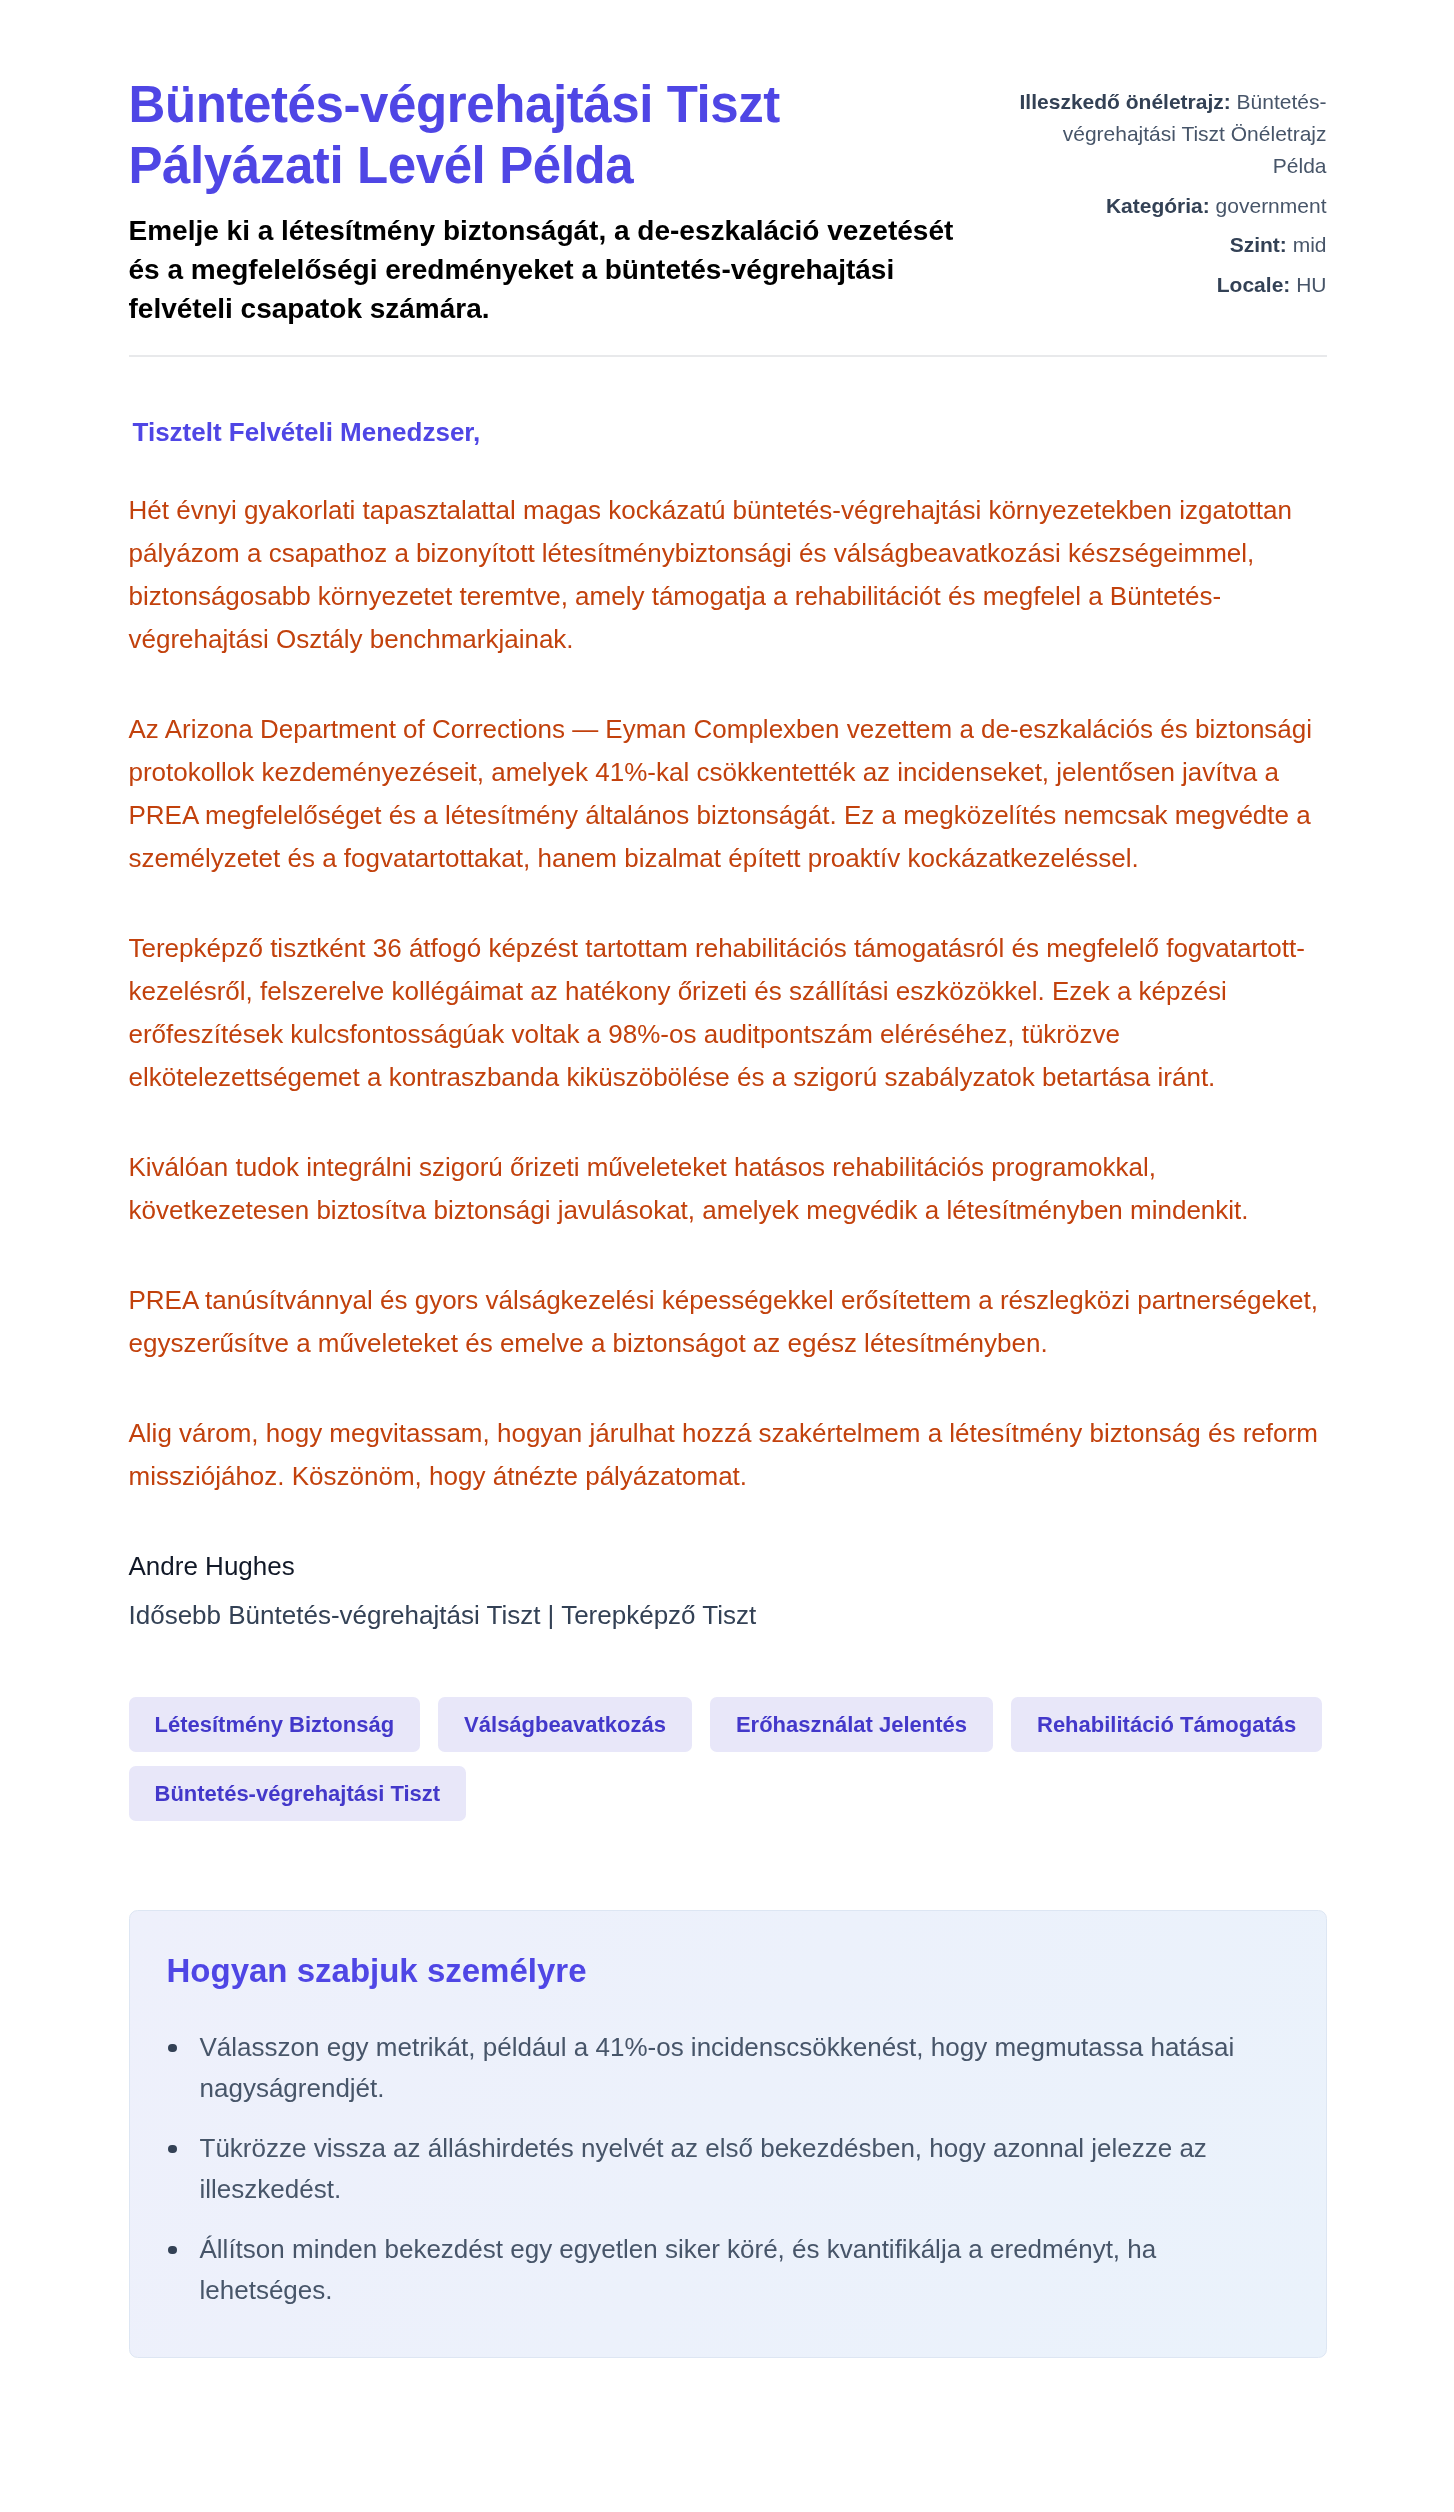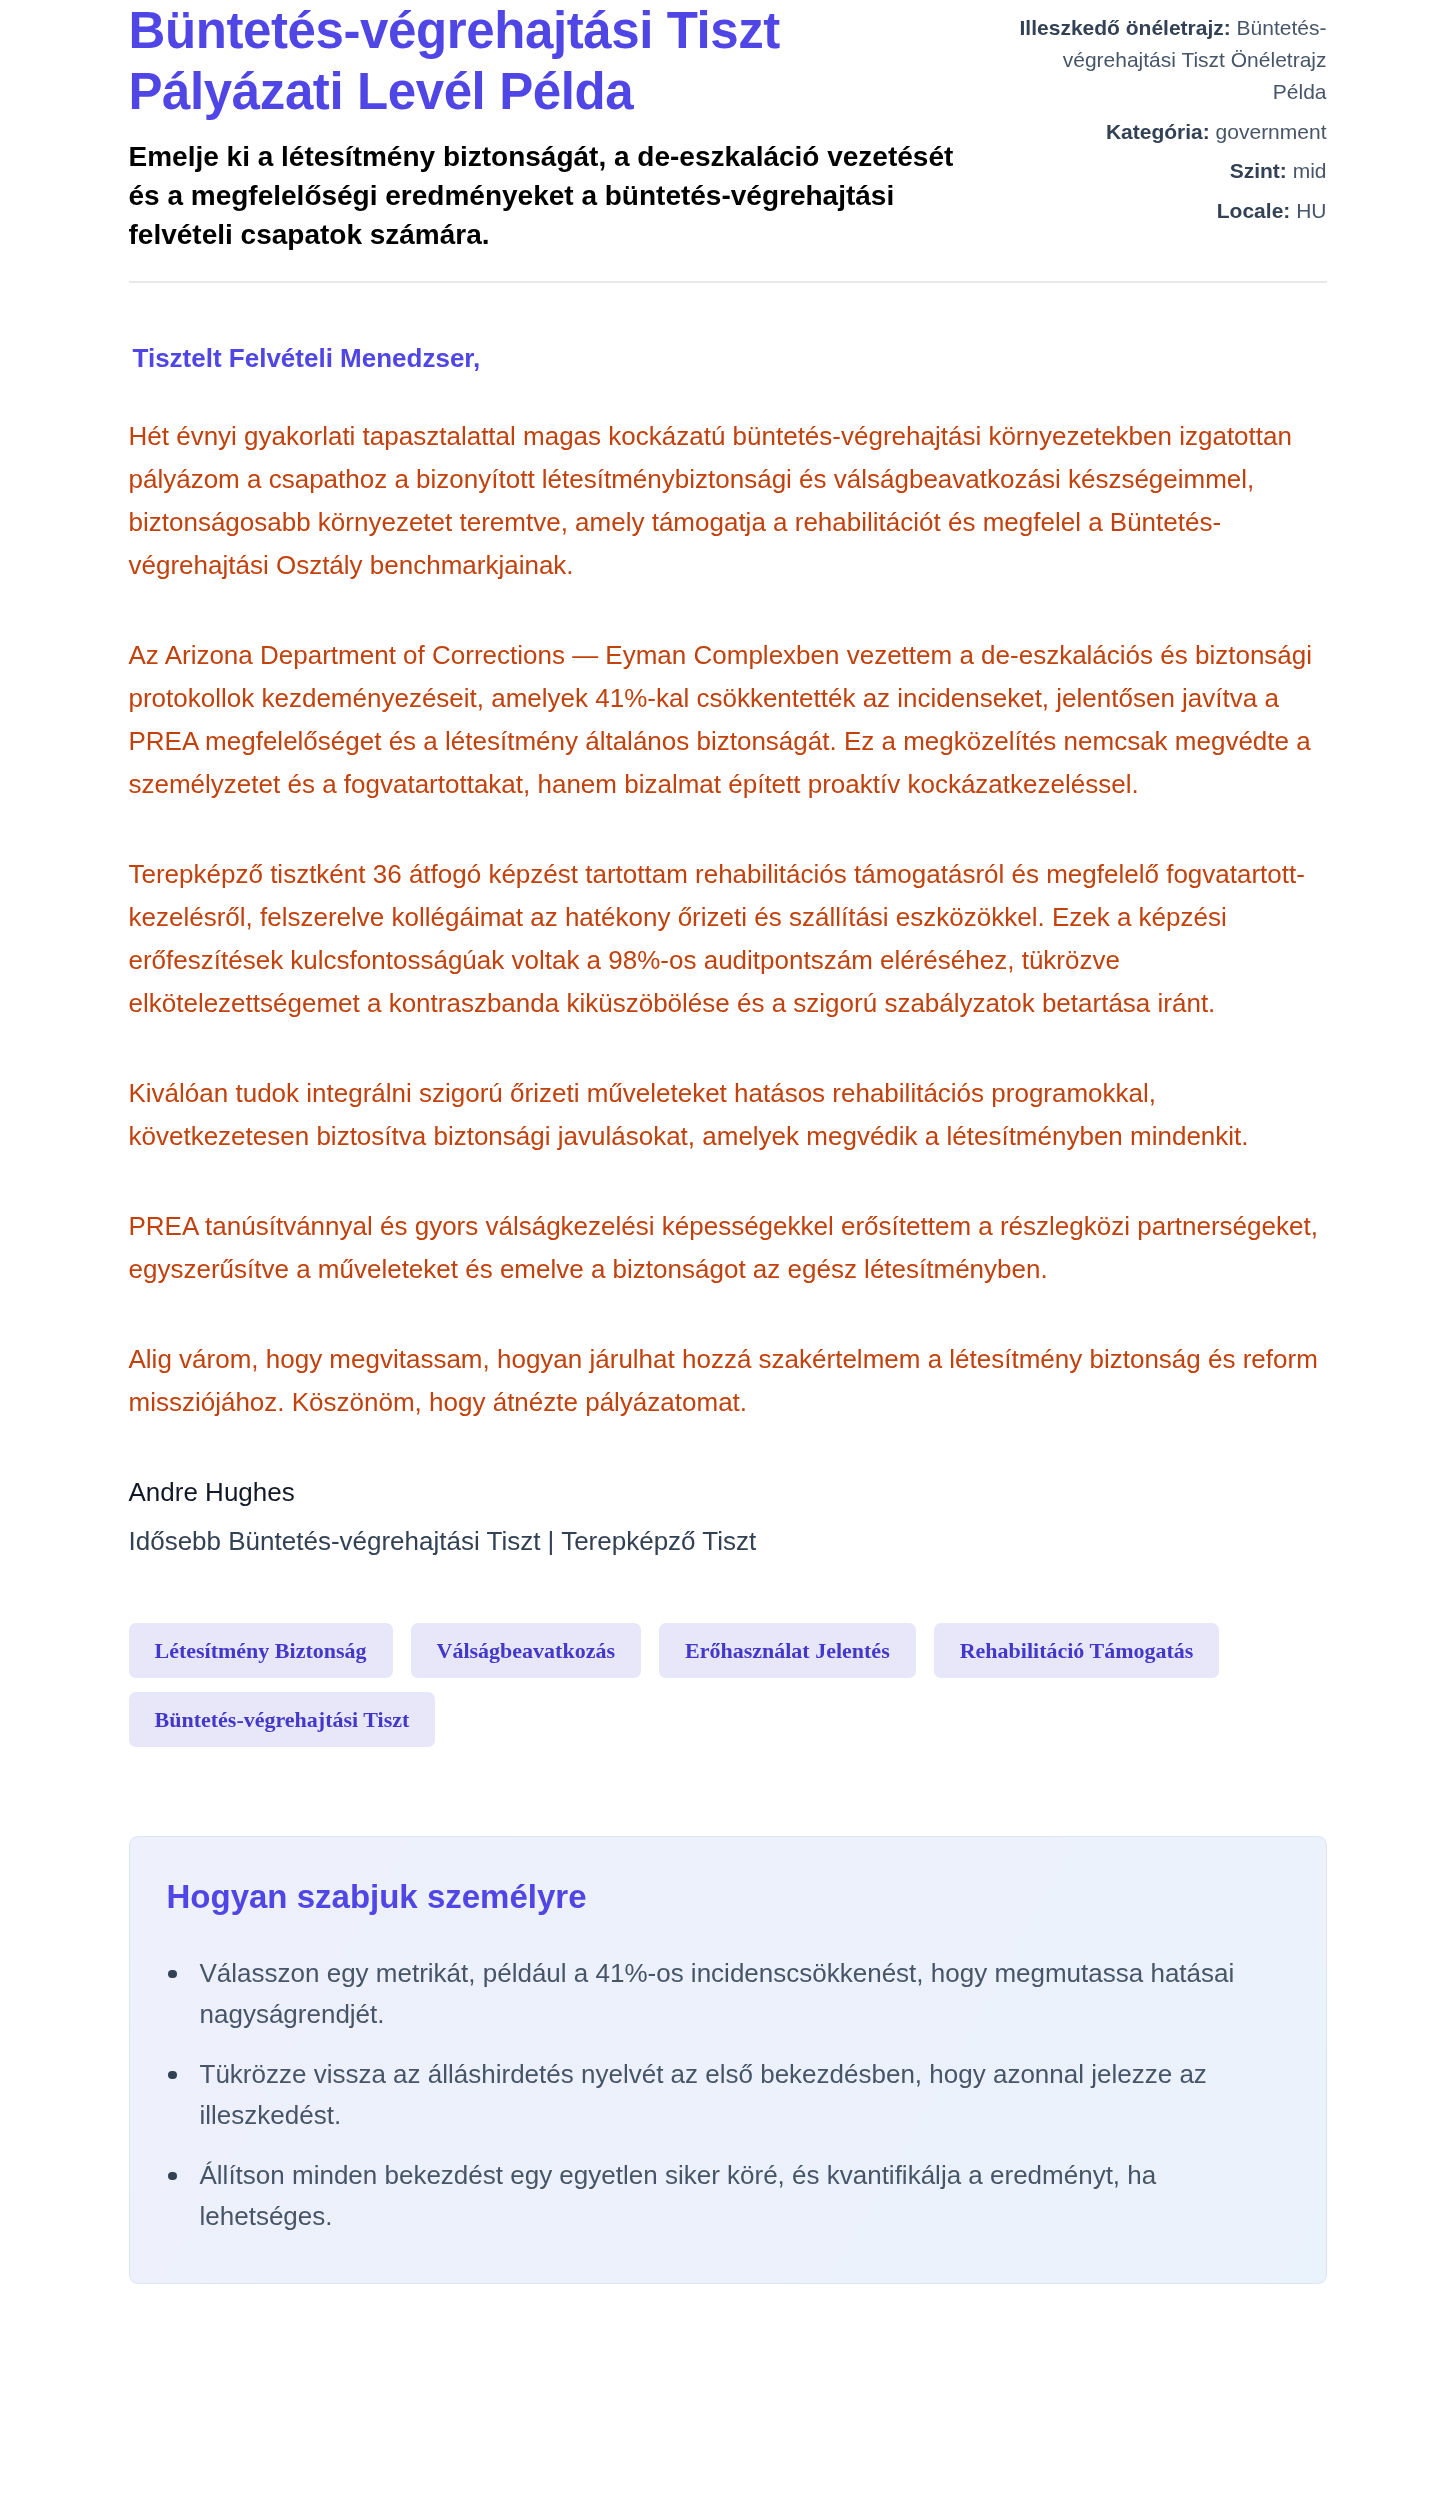--- a/index.html
+++ b/index.html
@@ -9,20 +9,21 @@
   }
   body {
     width: 1455px;
     min-height: 2512px;
     font-family: "Liberation Sans", sans-serif;
     color: #1f2937;
   }
   .container {
     width: 1198px;
     margin: 0 auto;
+    padding-top: 74px;
   }
 
   
   .header {
     display: flex;
     justify-content: space-between;
     align-items: flex-start;
     gap: 26px;
   }
   .header-left { max-width: 916px; }
@@ -89,21 +90,20 @@
     line-height: 43px;
     color: #334155;
   }
 
   
   .tags {
     margin-top: 60px;
     display: flex;
     flex-wrap: wrap;
     gap: 14.5px 18px;
-    font-family: Liberation Serif, serif;
   }
   .tag {
     background: #e8e7f9;
     color: #4338ca;
     font-size: 22px;
     font-weight: 700;
     height: 55px;
     line-height: 55px;
     padding: 0 26px;
     border-radius: 6.8px;

